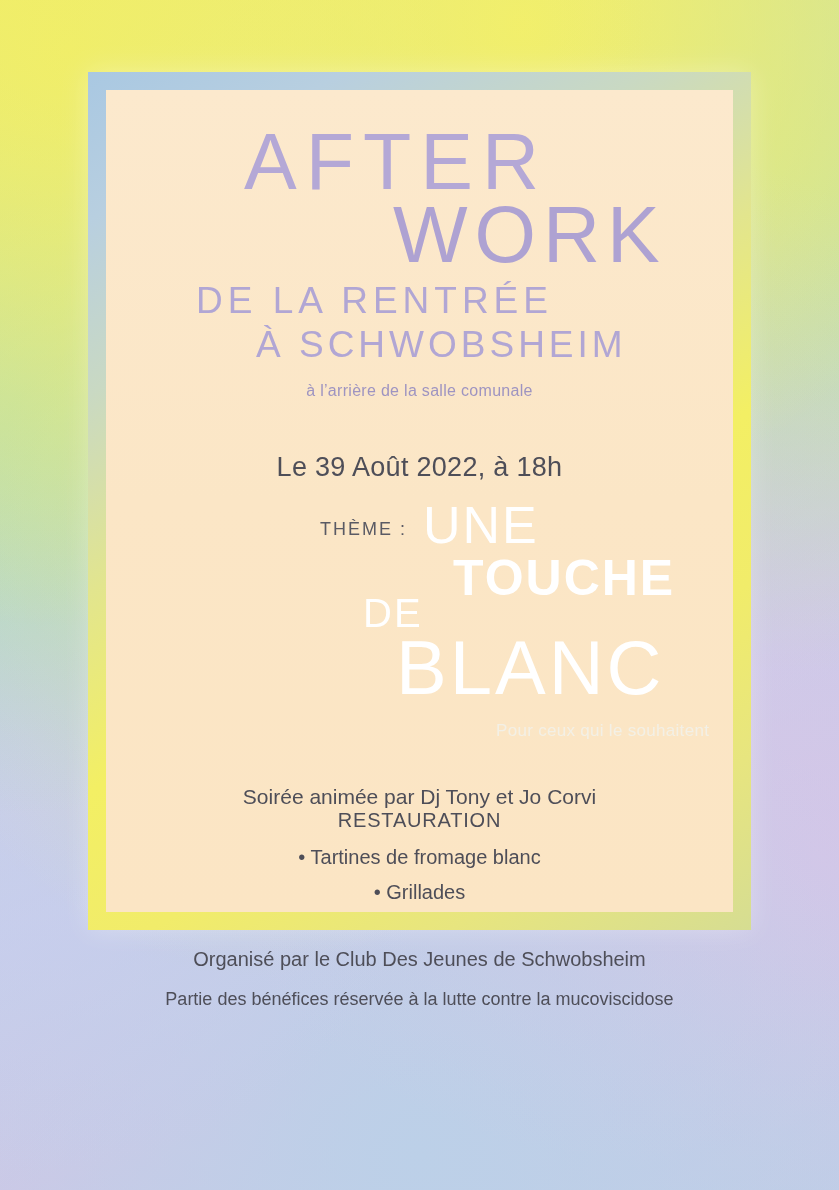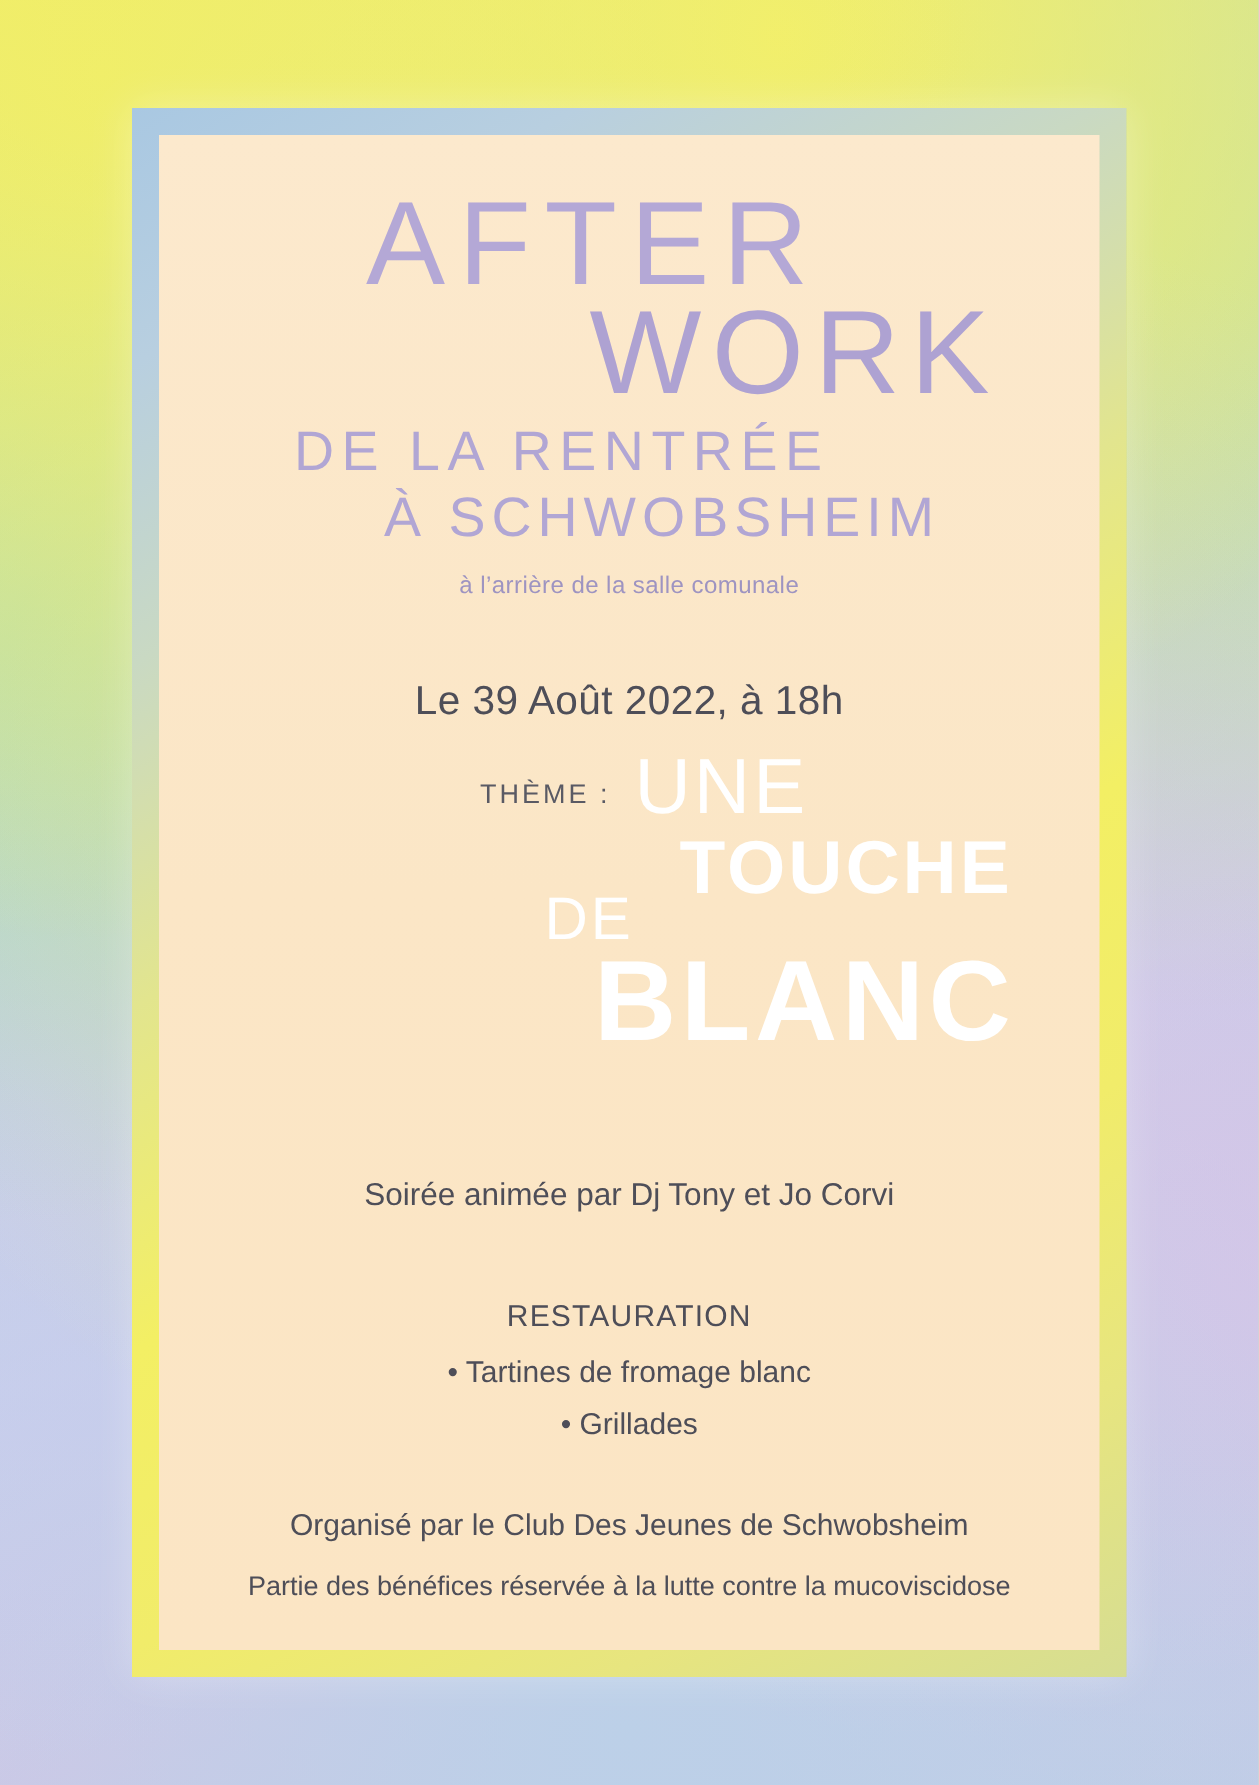--- a/index.html
+++ b/index.html
@@ -43,21 +43,21 @@
       radial-gradient(ellipse at 30% 20%, rgba(236,238,120,0.55) 0%, rgba(236,238,120,0) 55%),
       radial-gradient(ellipse at 75% 55%, rgba(214,200,232,0.45) 0%, rgba(214,200,232,0) 55%);
   }
 
   
   .frame {
     position: absolute;
     left: 88px;
     top: 72px;
     width: 663px;
-    height: 1046px;
+    height: 858px;
     padding: 34px;
     box-sizing: border-box;
     background:
       linear-gradient(150deg,
         #a9c8e2 0%,
         #b8cfe0 12%,
         #c9d9c3 26%,
         #e2e58e 42%,
         #f3ef64 58%,
         #f1ec6a 72%,
@@ -192,39 +192,37 @@
     line-height: 1;
   }
   .th-blanc {
     position: absolute;
     left: 268px;
     top: 125px;
     font-size: 76px;
     letter-spacing: 3px;
     color: #ffffff;
     line-height: 1;
-    font-weight: bold;
   }
   .th-note {
     position: absolute;
     left: 368px;
     top: 216px;
     font-size: 17px;
     color: #f3f0e6;
     letter-spacing: 0.3px;
   }
 
   .dj-line {
     margin-top: 8px;
     font-size: 21px;
     color: #4e4e58;
   }
 
   .resto-title {
-    margin-top: 58px;
     font-size: 20px;
     color: #4e4e58;
     letter-spacing: 0.8px;
   }
   .resto-item {
     margin-top: 14px;
     font-size: 20px;
     color: #4e4e58;
   }
   .resto-item.second {
@@ -263,20 +261,21 @@
       </div>
 
       <div class="date-line">Le 39 Août 2022, à 18h</div>
 
       <div class="theme-block">
         <div class="th-label">THÈME :</div>
         <div class="th-une">UNE</div>
         <div class="th-touche">TOUCHE</div>
         <div class="th-de">DE</div>
         <div class="th-blanc">BLANC</div>
+        <div class="th-note">Pour ceux qui le souhaitent</div>
       </div>
 
       <div class="dj-line">Soirée animée par Dj Tony et Jo Corvi</div>
 
       <div class="resto-title">RESTAURATION</div>
       <div class="resto-item">• Tartines de fromage blanc</div>
       <div class="resto-item second">• Grillades</div>
 
       <div class="org-line">Organisé par le Club Des Jeunes de Schwobsheim</div>
       <div class="benef-line">Partie des bénéfices réservée à la lutte contre la mucoviscidose</div>

